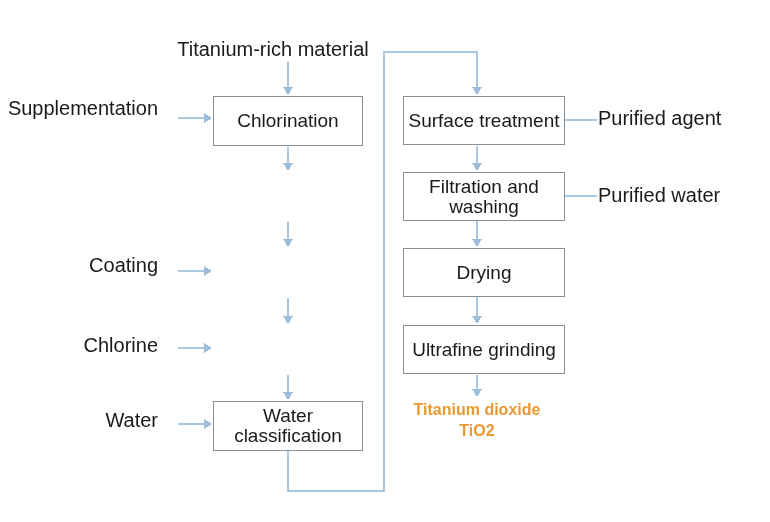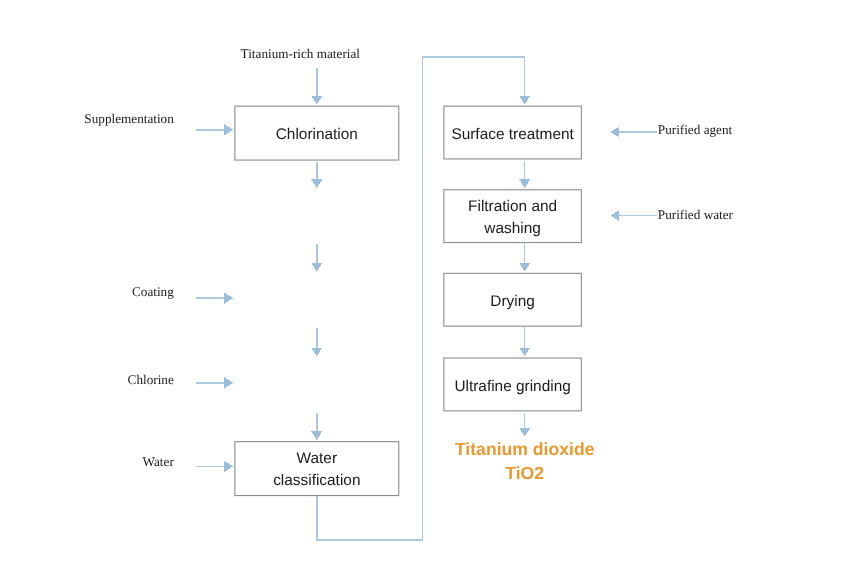--- a/index.html
+++ b/index.html
@@ -30,32 +30,31 @@
   .heads { fill: var(--arrowhead); stroke: none; }
   .node {
     position: absolute;
     box-sizing: border-box;
     border: 1px solid var(--box_border);
     background: #fff;
     display: flex;
     align-items: center;
     justify-content: center;
     text-align: center;
-    font-size: 14px;
+    font-size: 19px;
     line-height: 20px;
     white-space: pre-line;
   }
   .node.col-left  { left: 213px; width: 150px; height: 50px; }
-  .node.col-right { left: 403px; width: 126px; height: 49px; }
+  .node.col-right { left: 403px; width: 162px; height: 49px; }
   .free-label {
     position: absolute;
-    font-size: 12px;
+    font-size: 20px;
     line-height: 17px;
     white-space: nowrap;
-    font-family: Liberation Serif, serif;
   }
   .src-label  { left: 173px; width: 200px; text-align: center; }
   .left-side  { left: 0;  width: 158px; text-align: right; }
   .right-side { left: 598px; width: 160px; text-align: left; }
   .product-label {
     position: absolute;
     left: 387px; top: 399px; width: 180px;
     text-align: center;
     font-size: 16px;
     font-weight: bold;

